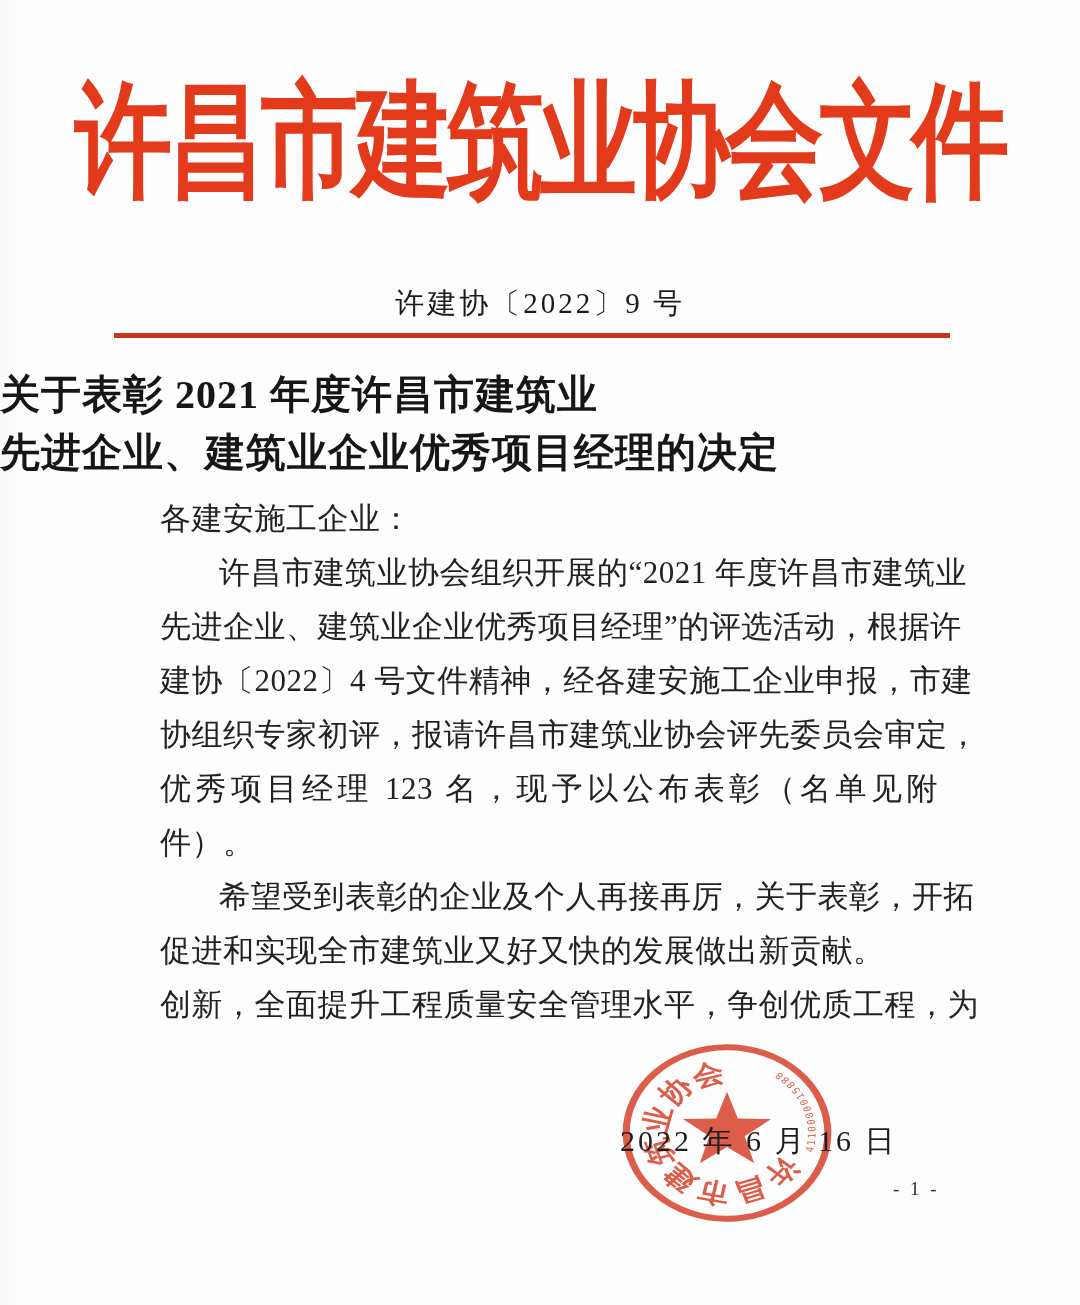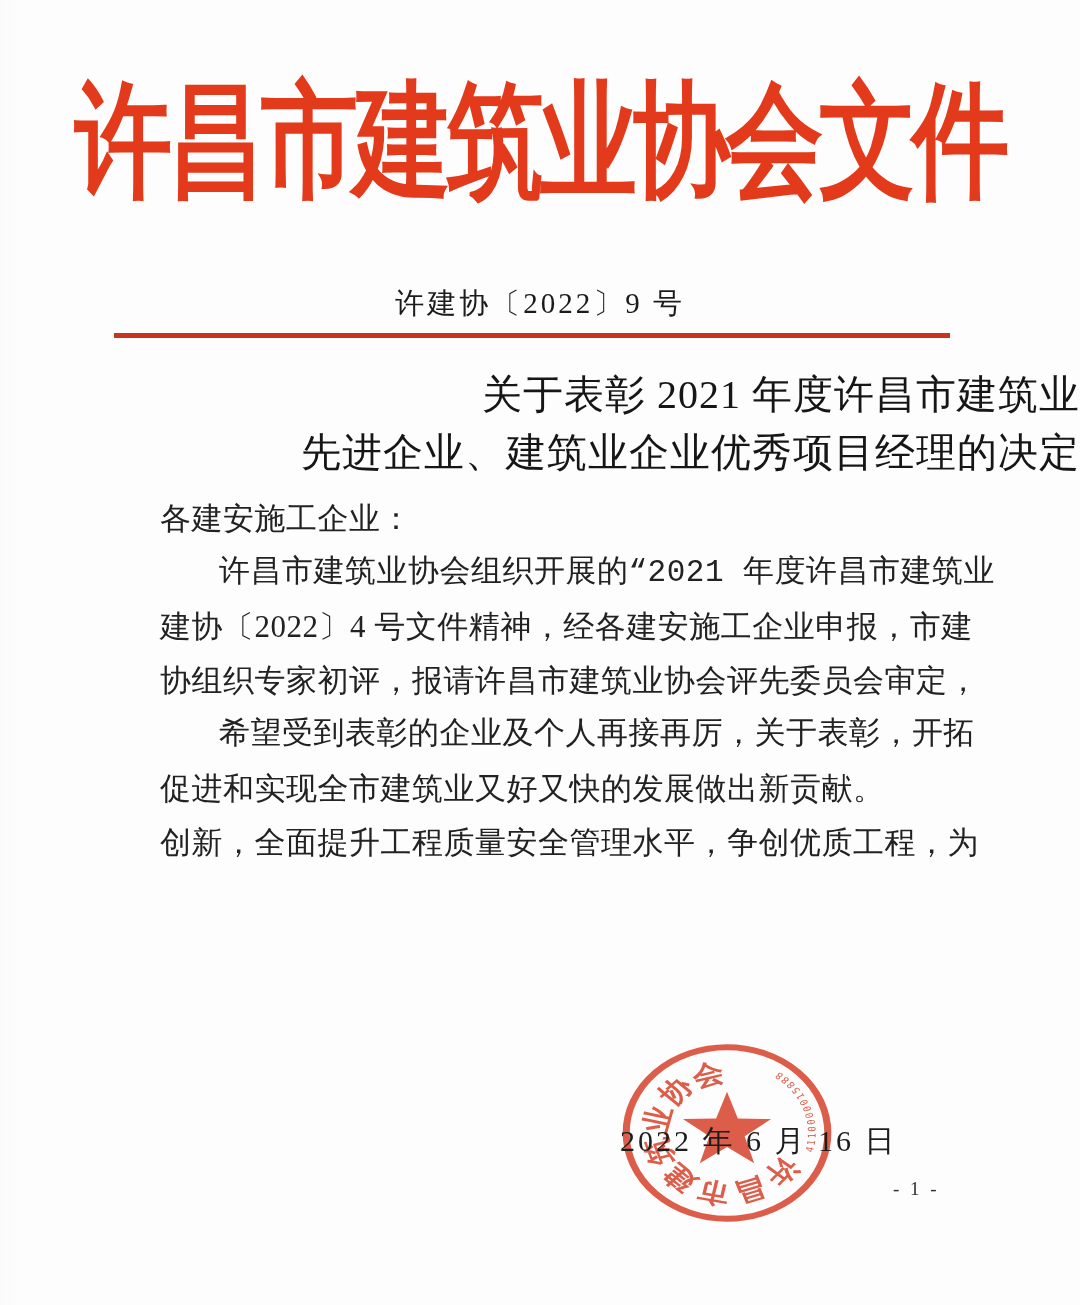--- a/index.html
+++ b/index.html
@@ -31,38 +31,38 @@
   }
   
   .red-line{
     position:absolute;left:114px;top:333px;
     width:836px;height:5px;
     background:#c8351f;
   }
   
   .title-block{
     position:absolute;left:0;right:0;top:366px;
-    text-align:right;
-    font-size:40px;font-weight:normal;color:#161616;
+    text-align:left;
+    font-size:40px;font-weight:bold;color:#161616;
     line-height:58px;letter-spacing:1px;
   }
   
   .body-block{
     position:absolute;left:160px;top:492px;width:778px;
     font-size:31px;color:#222222;
     line-height:54px;letter-spacing:0.5px;
   }
   .body-line{
     text-align:justify;
     text-align-last:justify;
     text-justify:inter-character;
     white-space:nowrap;
   }
   .body-line.no-stretch{text-align-last:left;white-space:normal;}
-  .body-line.indent{text-indent:59px;font-family:Liberation Mono, monospace;}
+  .body-line.indent{text-indent:59px;}
   
   .seal{
     position:absolute;left:606px;top:1030px;
     width:242px;height:206px;
     mix-blend-mode:multiply;opacity:0.93;
   }
   .seal svg{width:242px;height:206px;display:block;}
   .seal-org{
     font-size:31px;letter-spacing:1px;
     font-family:"Liberation Serif","DejaVu Serif",serif;
@@ -97,22 +97,24 @@
   <div class="red-line"></div>
 
   <div class="title-block">
     <div>关于表彰 2021 年度许昌市建筑业</div>
     <div>先进企业、建筑业企业优秀项目经理的决定</div>
   </div>
 
   <div class="body-block">
     <div class="body-line no-stretch">各建安施工企业：</div>
     <div class="body-line indent">许昌市建筑业协会组织开展的“2021 年度许昌市建筑业</div>
+    <div class="body-line">先进企业、建筑业企业优秀项目经理”的评选活动，根据许</div>
     <div class="body-line">建协〔2022〕4 号文件精神，经各建安施工企业申报，市建</div>
     <div class="body-line">协组织专家初评，报请许昌市建筑业协会评先委员会审定，</div>
+    <div class="body-line no-stretch">优秀项目经理 123 名，现予以公布表彰（名单见附件）。</div>
     <div class="body-line indent">希望受到表彰的企业及个人再接再厉，关于表彰，开拓</div>
     <div class="body-line no-stretch">促进和实现全市建筑业又好又快的发展做出新贡献。</div>
     <div class="body-line">创新，全面提升工程质量安全管理水平，争创优质工程，为</div>
   </div>
 
   <div class="seal">
     <svg viewBox="0 0 240 240" preserveAspectRatio="none">
       <defs>
         <path id="orgArc" d="M 174.4 145.4 A 60 60 0 1 1 109.6 60.9" fill="none"></path>
         <path id="serialArc" d="M 205 142.8 A 88 88 0 0 0 144.3 35.4" fill="none"></path>

